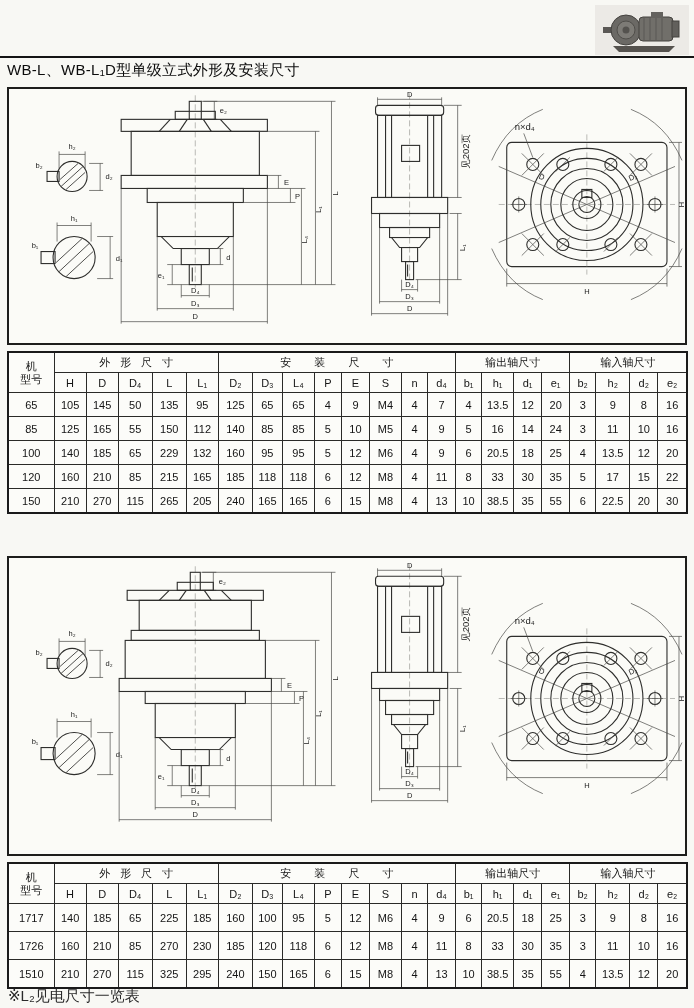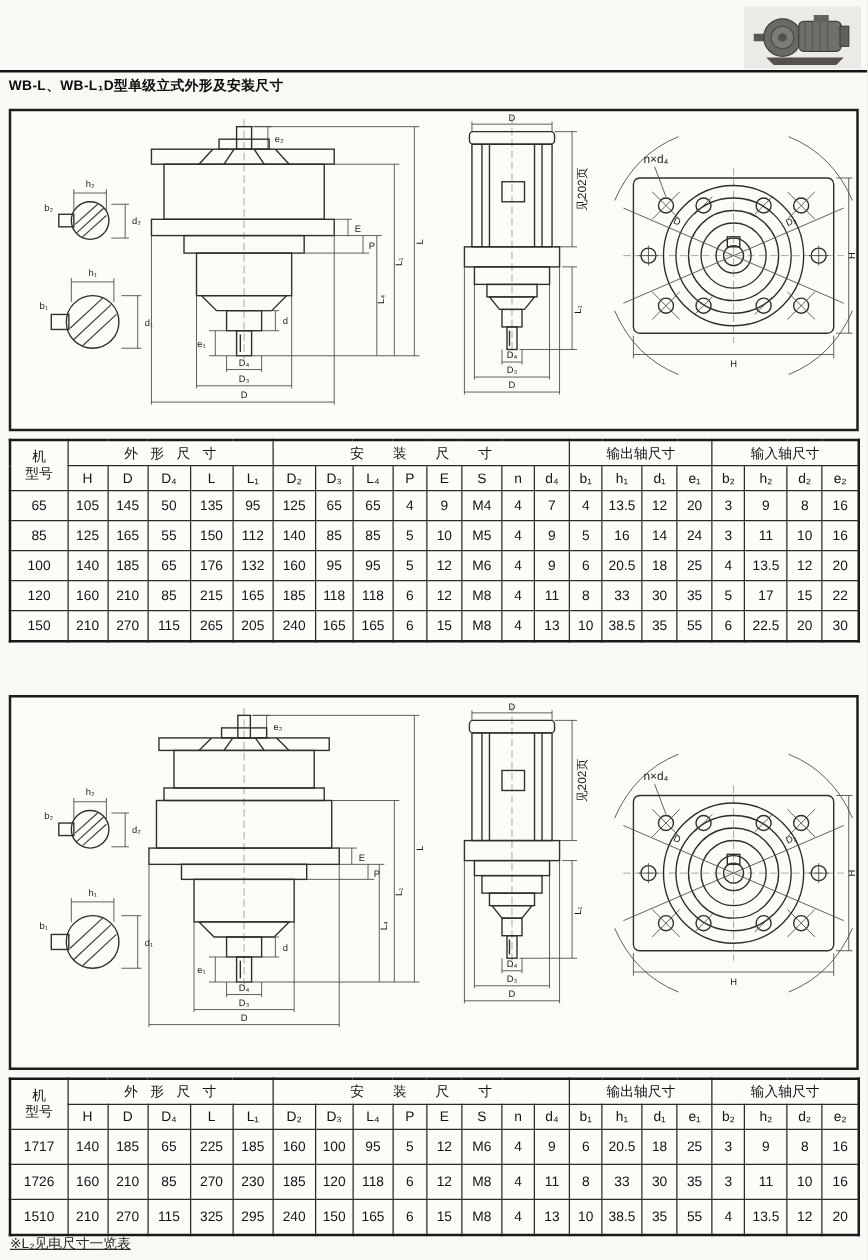--- a/index.html
+++ b/index.html
@@ -1,21 +1,21 @@
 <!DOCTYPE html>
 <html><head>
 <meta charset="utf-8">
 <style>
   html,body{margin:0;padding:0;background:#e8e8e4;}
   .page{position:relative;width:694px;height:1008px;background:#f8f8f4;overflow:hidden;
         font-family:"Liberation Sans","DejaVu Sans",sans-serif;color:#111;}
   
   .photo{position:absolute;top:5px;right:5px;width:94px;height:50px;}
   .header-rule{position:absolute;top:56px;left:0;width:694px;height:2px;background:#141414;}
-  .sec-title{position:absolute;left:7px;font-size:11px;font-weight:bold;color:#0c0c0c;letter-spacing:.3px;white-space:nowrap;}
+  .sec-title{position:absolute;left:7px;font-size:15px;font-weight:normal;color:#0c0c0c;letter-spacing:.3px;white-space:nowrap;}
   #title1{top:61px;}
   #title2{top:522px;}
   
   .draw-box{position:absolute;left:7px;width:680px;border:2px solid #1d1d1b;background:#fbfbf7;box-sizing:border-box;}
   #box1{top:87px;height:258px;}
   #box2{top:556px;height:300px;}
   svg.draw{display:block;width:100%;height:100%;}
   .ln{stroke:#2e2e2c;stroke-width:1.1;fill:none;}
   .thin{stroke:#4a4a48;stroke-width:.7;fill:none;}
   .cl{stroke:#8d8d88;stroke-width:.6;stroke-dasharray:6 3;fill:none;}
@@ -28,21 +28,21 @@
   #tbl1{top:351px;}
   #tbl2{top:862px;}
   .dims th,.dims td{border:1px solid #2a2a28;text-align:center;vertical-align:middle;
         font-size:11px;font-weight:normal;color:#141414;padding:0;overflow:hidden;}
   .dims thead th{height:19px;}
   .model-h{white-space:pre-line;line-height:1.15;font-size:11.5px;}
   #tbl1 tbody td{height:23px;}
   #tbl2 tbody td{height:27px;}
   .spread{letter-spacing:.9em;text-indent:.9em;}
   .spread-wide{letter-spacing:2.1em;text-indent:2.1em;}
-  .footnote{position:absolute;left:8px;top:987px;font-size:11px;color:#2a2a2a;text-decoration:underline;}
+  .footnote{position:absolute;left:8px;top:987px;font-size:15px;color:#2a2a2a;}
 </style>
 </head>
 <body>
 
 <div class="page">
 
   <svg class="photo" viewBox="0 0 94 50">
     <rect x="0" y="0" width="94" height="50" fill="#eceae6"></rect>
     <polygon points="18,41 80,41 74,47 24,47" fill="#55524e"></polygon>
     <rect x="8" y="22" width="11" height="6" fill="#5a5855"></rect>
@@ -366,21 +366,21 @@
           <td>3</td>
           <td>11</td>
           <td>10</td>
           <td>16</td>
         </tr>
         <tr>
           <td>100</td>
           <td>140</td>
           <td>185</td>
           <td>65</td>
-          <td>176</td>
+          <td>229</td>
           <td>132</td>
           <td>160</td>
           <td>95</td>
           <td>95</td>
           <td>5</td>
           <td>12</td>
           <td>M6</td>
           <td>4</td>
           <td>9</td>
           <td>6</td>

